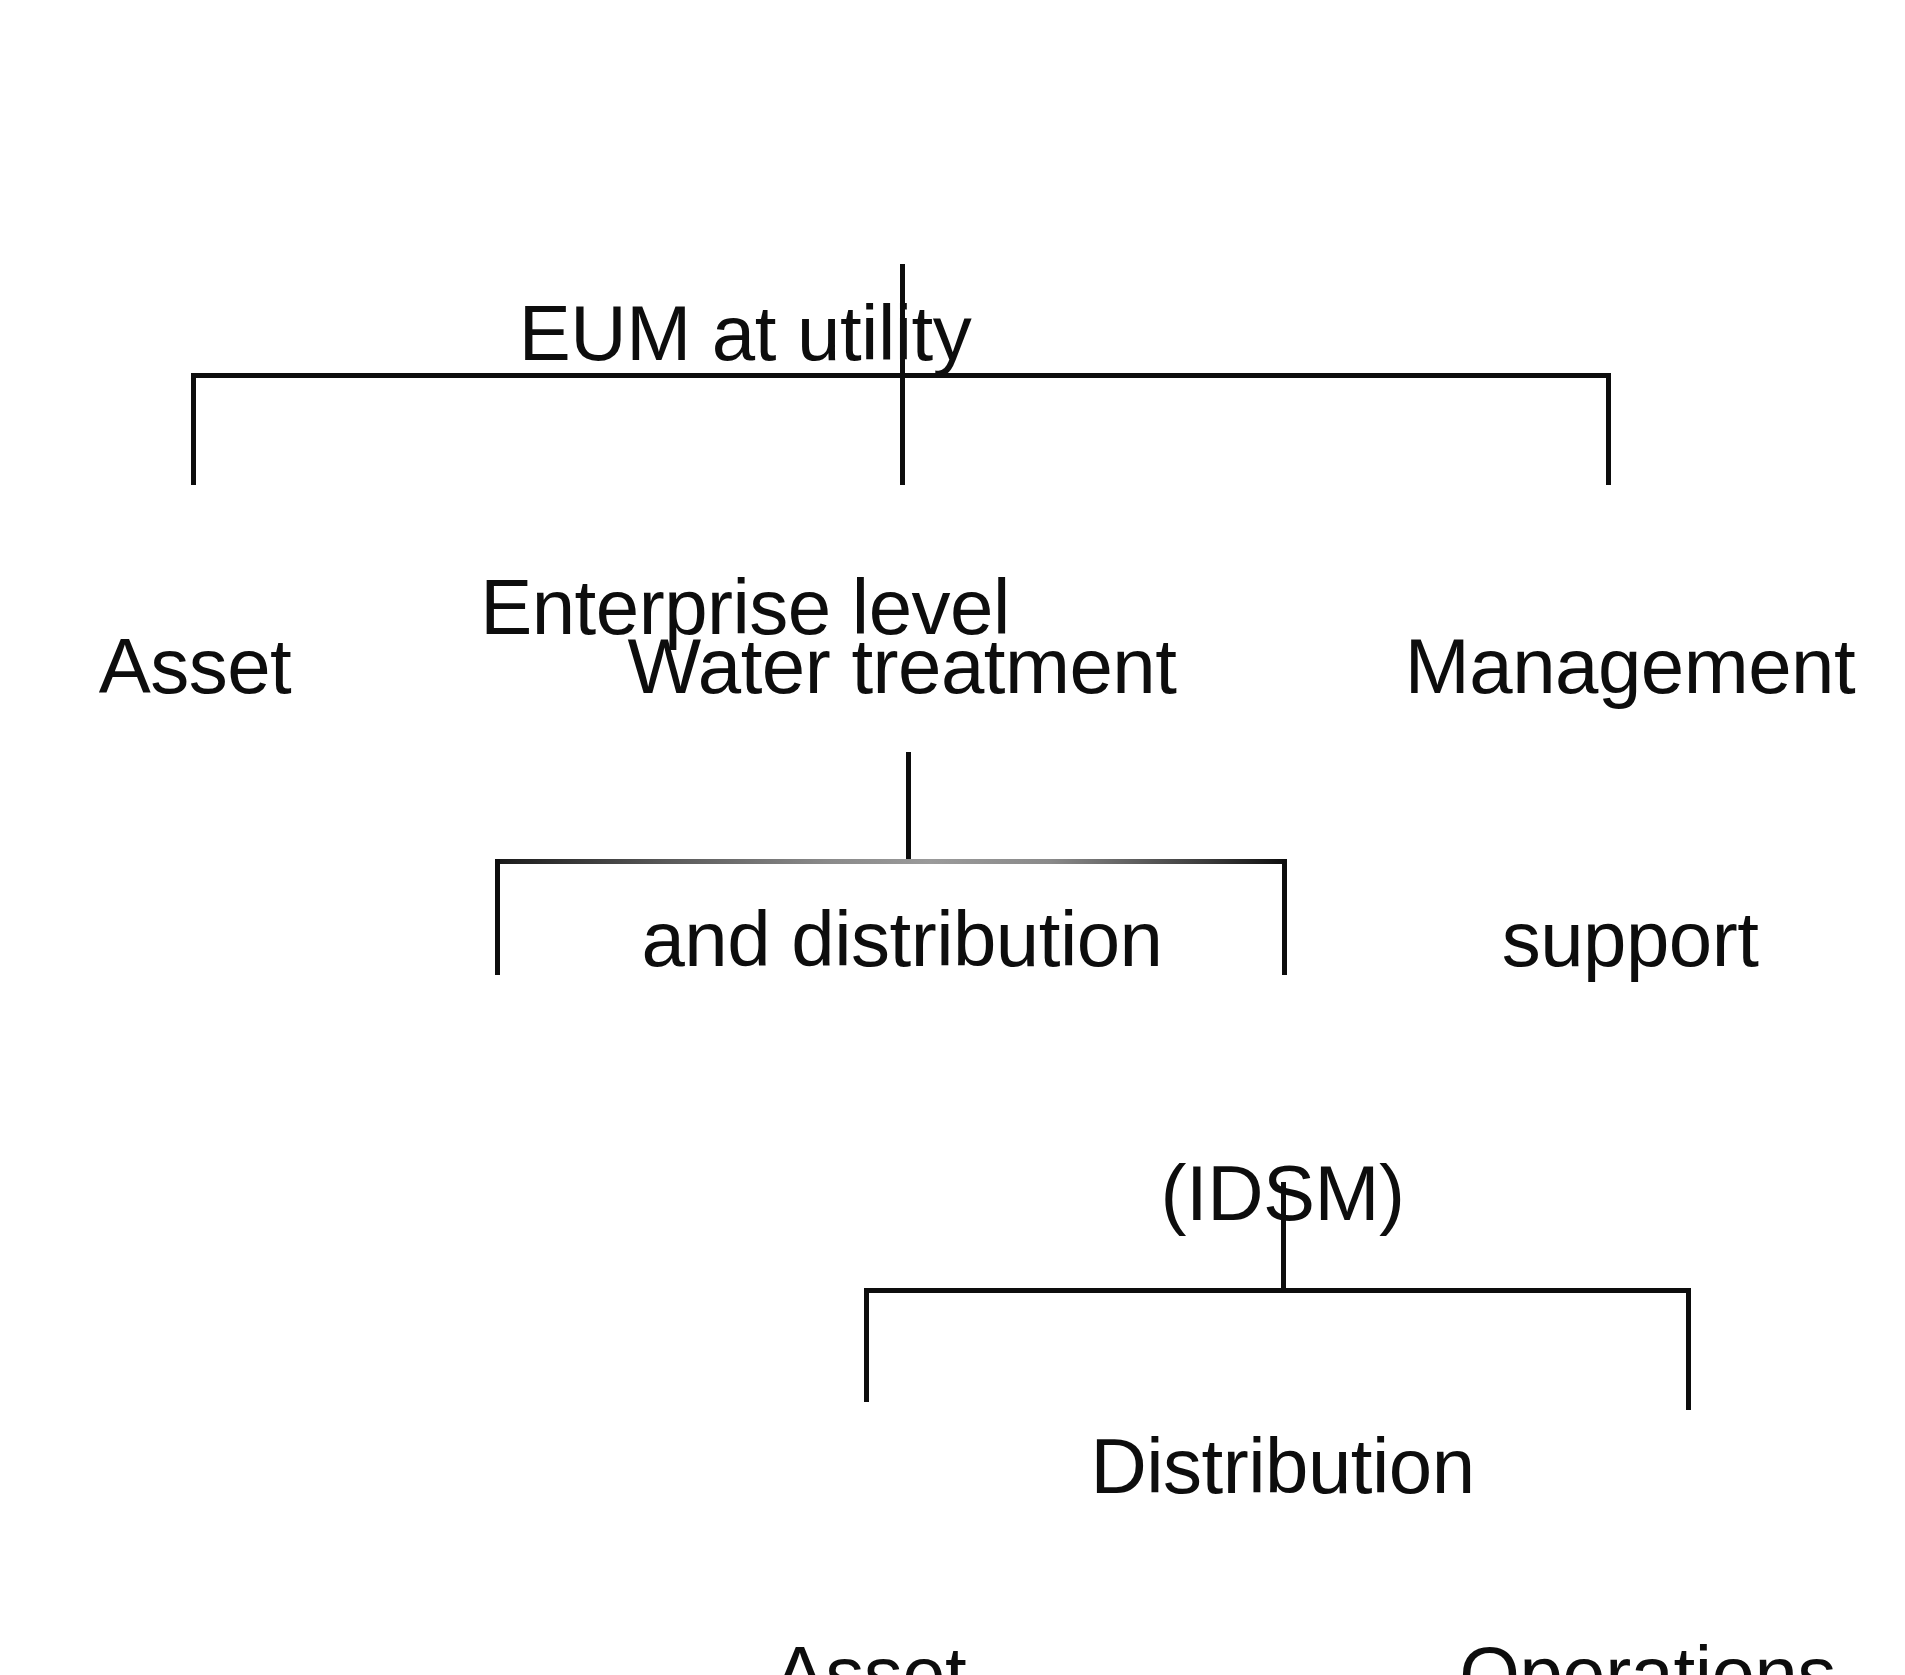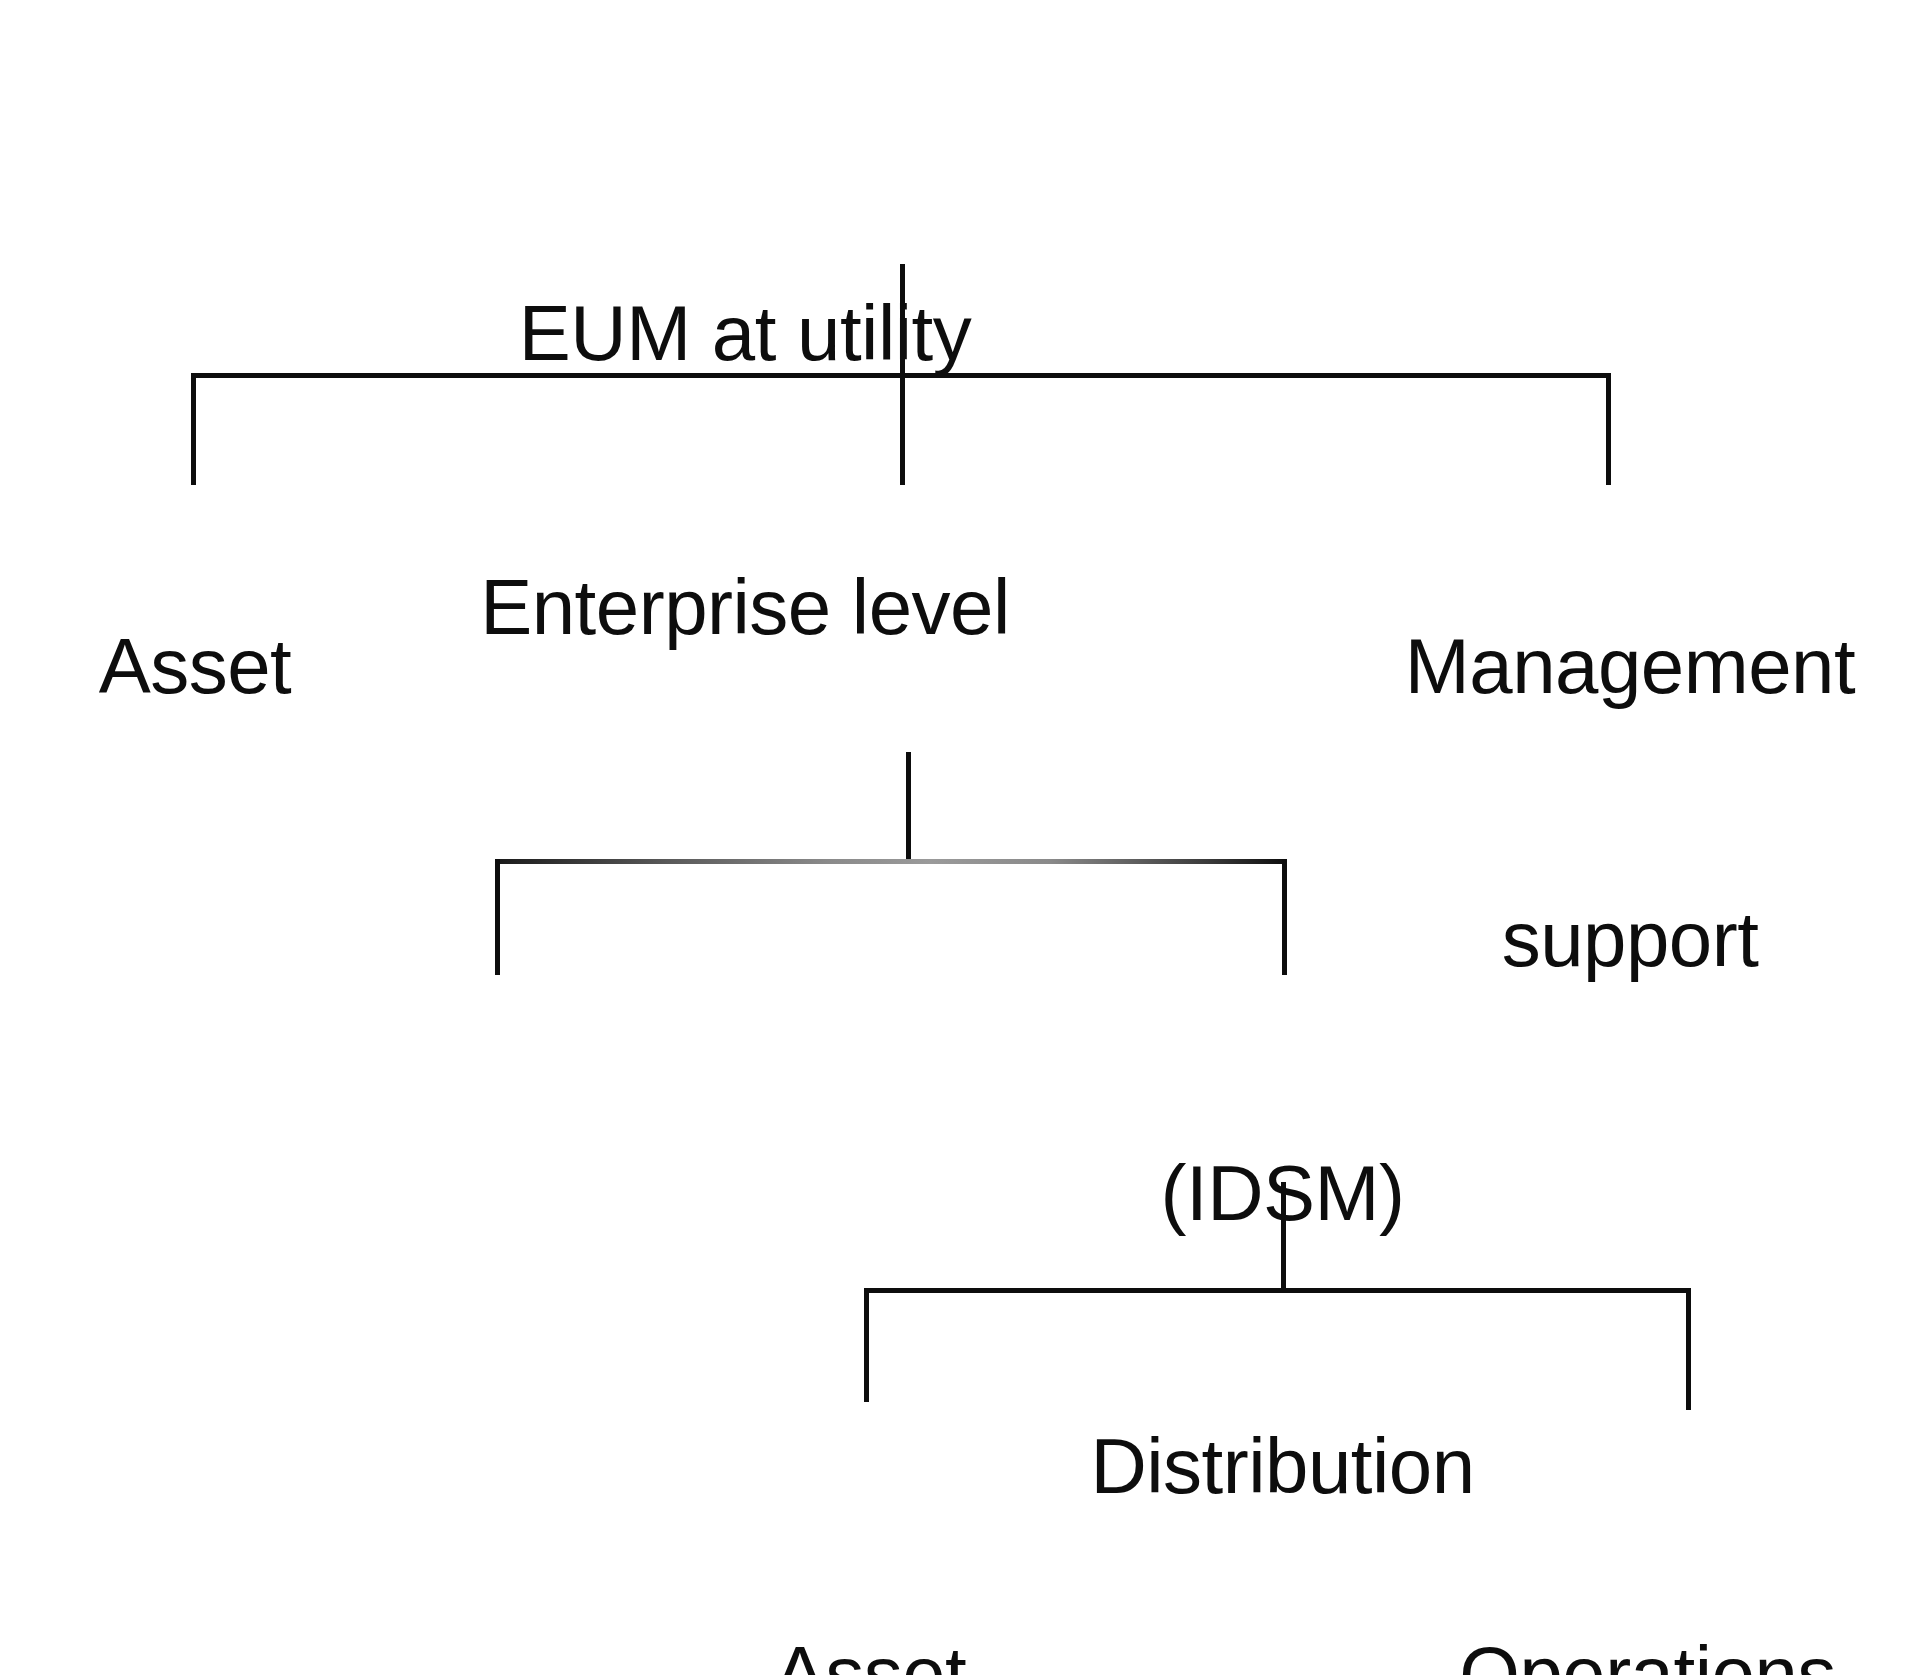--- a/index.html
+++ b/index.html
@@ -68,20 +68,24 @@
   <div class="conn-v" style="left:900px; top:264px; height:114px;"></div>
   <div class="conn-h" style="left:191px; top:373px; width:1419px;"></div>
   <div class="conn-v" style="left:191px; top:373px; height:112px;"></div>
   <div class="conn-v" style="left:900px; top:373px; height:112px;"></div>
   <div class="conn-v" style="left:1606px; top:373px; height:112px;"></div>
 
   <div class="node-label" style="left:0px; top:438px; width:390px;">
     <span class="ln">Asset</span>
   </div>
 
+  <div class="node-label" style="left:482px; top:438px; width:840px;">
+    <span class="ln">Water treatment</span>
+    <span class="ln">and distribution</span>
+  </div>
 
   <div class="node-label" style="left:1355px; top:438px; width:550px;">
     <span class="ln">Management</span>
     <span class="ln">support</span>
   </div>
 
   <div class="conn-v" style="left:906px; top:752px; height:112px;"></div>
   <div class="conn-h faded" style="left:495px; top:859px; width:792px;"></div>
   <div class="conn-v" style="left:495px; top:859px; height:116px;"></div>
   <div class="conn-v" style="left:1282px; top:859px; height:116px;"></div>

